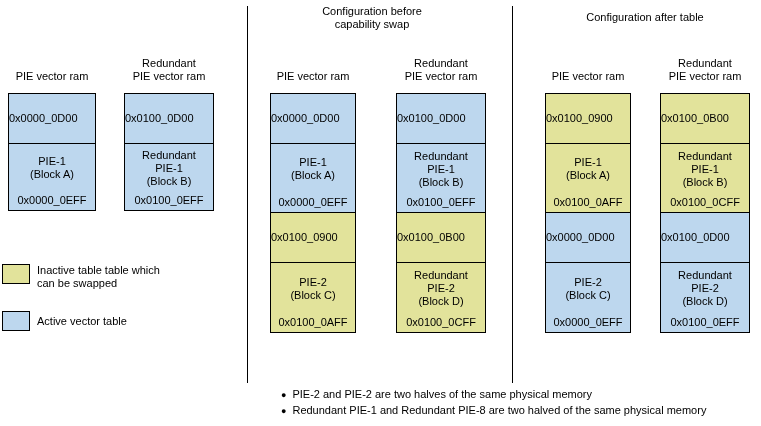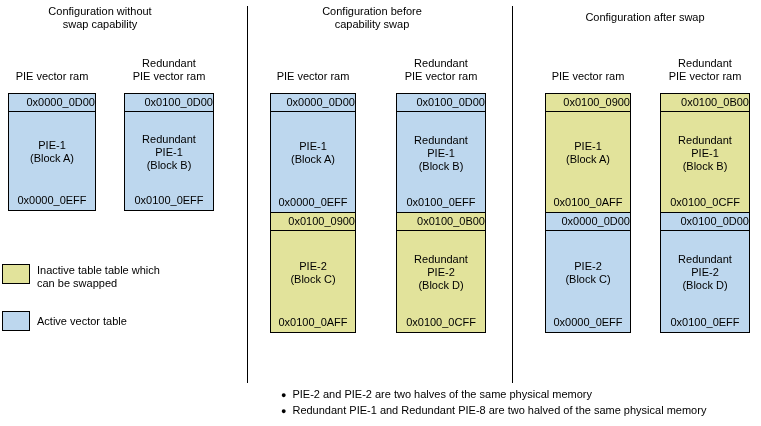--- a/index.html
+++ b/index.html
@@ -13,21 +13,21 @@
   .sec-title { position: absolute; text-align: center; white-space: pre-line; }
   .col { position: absolute; }
   .col-header {
     height: 32px; display: flex; align-items: flex-end; justify-content: center;
     text-align: center; white-space: pre-line; margin-bottom: 10px;
   }
   .block { border: 1px solid #000; display: flex; flex-direction: column; box-sizing: border-box; }
   .block + .block { margin-top: -1px; }
   [data-state="active"]   { background: var(--c-active, #BDD7EE); }
   [data-state="inactive"] { background: var(--c-inactive, #E2E39B); }
-  .addr-top { text-align: right; padding: 2px 0; border-bottom: 1px solid #000; }
+  .addr-top { text-align: left; padding: 18px 0; border-bottom: 1px solid #000; }
   .block-label {
     flex: 1; display: flex; align-items: center; justify-content: center;
     text-align: center; white-space: pre-line;
   }
   .addr-bottom { text-align: center; padding: 2px 2px 3px; }
   .legend-row { position: absolute; display: flex; gap: 7px; align-items: flex-start; }
   .swatch { width: 28px; height: 20px; border: 1px solid #000; flex: none; box-sizing: border-box; }
   .legend-label { white-space: pre-line; }
   .legend-label.center { align-self: center; }
   .notes { position: absolute; left: 281px; top: 388px; }
@@ -35,25 +35,23 @@
   .bullet { font-size: 9px; line-height: 13px; }
 </style>
 </head>
 <body>
 
 <div class="canvas">
 
   <div class="vline" style="left:247px"></div>
   <div class="vline" style="left:512px"></div>
 
-  <div class="sec-title" style="left:20px; top:5px; width:160px">Configuration without
-swap capability</div>
   <div class="sec-title" style="left:292px; top:5px; width:160px">Configuration before
 capability swap</div>
-  <div class="sec-title" style="left:555px; top:11px; width:180px">Configuration after swap</div>
+  <div class="sec-title" style="left:555px; top:11px; width:180px">Configuration after table</div>
 
   <div class="col" style="left:8px; top:51px; width:88px">
     <div class="col-header">PIE vector ram</div>
     <div class="block" style="height:118px" data-state="active">
       <div class="addr-top">0x0000_0D00</div>
       <div class="block-label">PIE-1
 (Block A)</div>
       <div class="addr-bottom">0x0000_0EFF</div>
     </div>
   </div>

